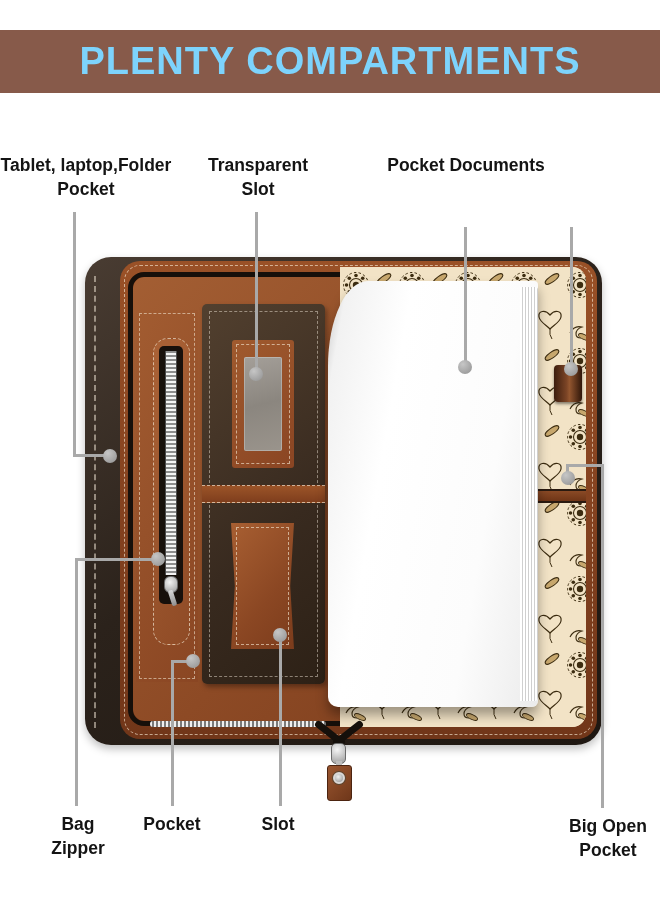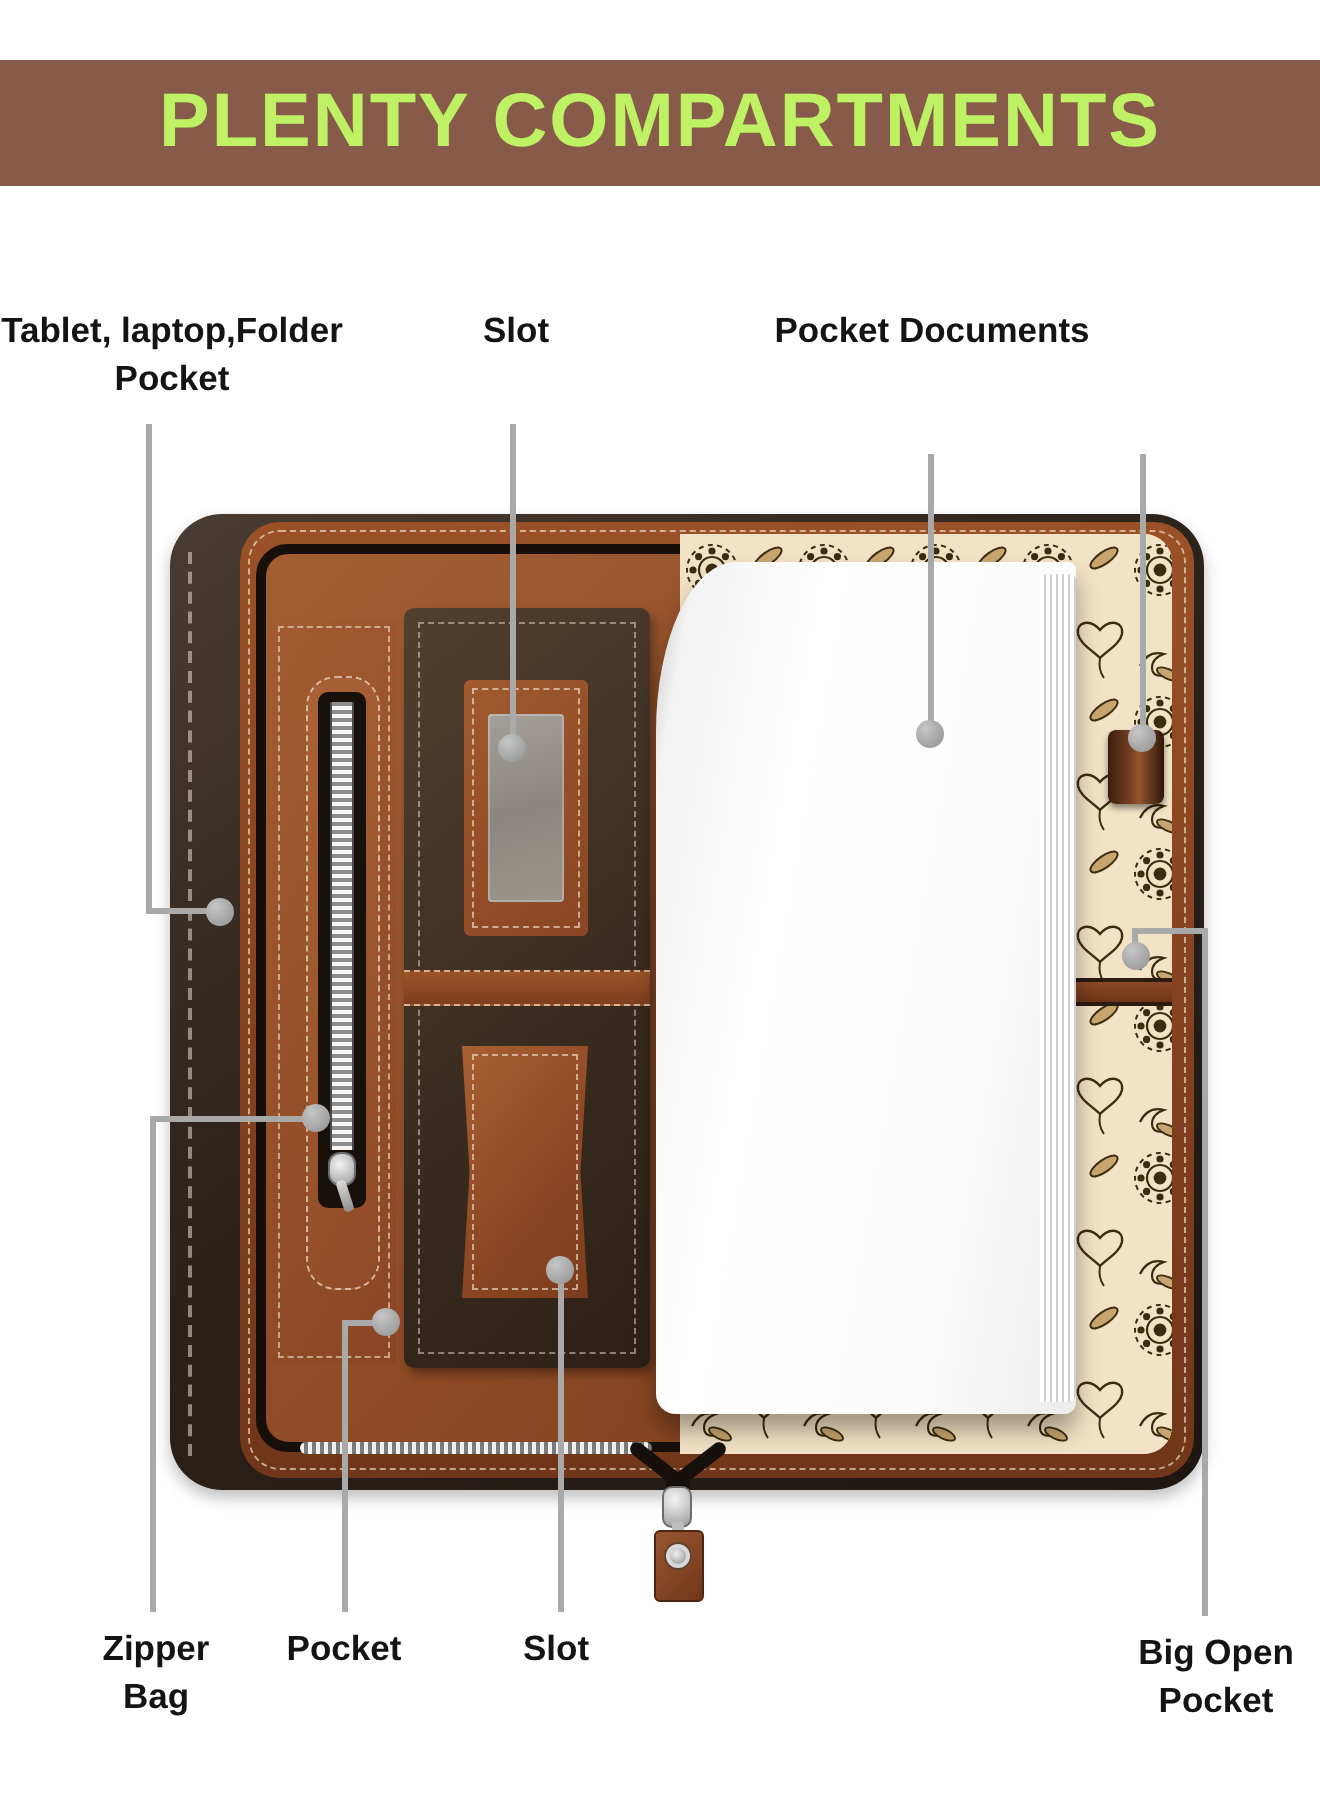--- a/index.html
+++ b/index.html
@@ -2,21 +2,21 @@
 <html><head>
 <meta charset="utf-8">
 <style>
   html,body{margin:0;padding:0;background:#ffffff;}
   #stage{position:relative;width:660px;height:900px;overflow:hidden;background:#ffffff;
          font-family:"Liberation Sans",sans-serif;}
 
   
   .banner{position:absolute;left:0;top:30px;width:660px;height:63px;background:#875a4a;
           display:flex;align-items:center;justify-content:center;}
-  .banner span{color:#bef264;font-size:38px;font-weight:700;letter-spacing:1px;white-space:nowrap;}
+  .banner span{color:#7dd3fc;font-size:38px;font-weight:700;letter-spacing:1px;white-space:nowrap;}
 
   
   .lbl{position:absolute;text-align:center;font-weight:700;font-size:17.5px;line-height:24px;color:#141414;}
   .lbl-tablet{left:-14px;top:153px;width:200px;}
   .lbl-transparent{left:188px;top:153px;width:140px;}
   .lbl-sleeves{left:366px;top:153px;width:200px;}
   .lbl-pen{left:534px;top:153px;width:80px;}
   .lbl-zipper{left:28px;top:812px;width:100px;}
   .lbl-open{left:112px;top:812px;width:120px;}
   .lbl-card{left:228px;top:812px;width:100px;}
@@ -239,28 +239,29 @@
   <div class="cl cl-big-v1"></div>
   <div class="cl cl-big-h"></div>
   <div class="cl cl-big-v2"></div>
   <div class="dot dot-big"></div>
 
   <div class="lbl lbl-tablet">
     <div>Tablet, laptop,Folder</div>
     <div>Pocket</div>
   </div>
   <div class="lbl lbl-transparent">
+    <div>Transparent</div>
     <div>Slot</div>
   </div>
   <div class="lbl lbl-sleeves">
     <div>Pocket Documents</div>
   </div>
   <div class="lbl lbl-zipper">
+    <div>Bag</div>
     <div>Zipper</div>
-    <div>Bag</div>
   </div>
   <div class="lbl lbl-open">
     <div>Pocket</div>
   </div>
   <div class="lbl lbl-card">
     <div>Slot</div>
   </div>
   <div class="lbl lbl-big">
     <div>Big Open</div>
     <div>Pocket</div>

